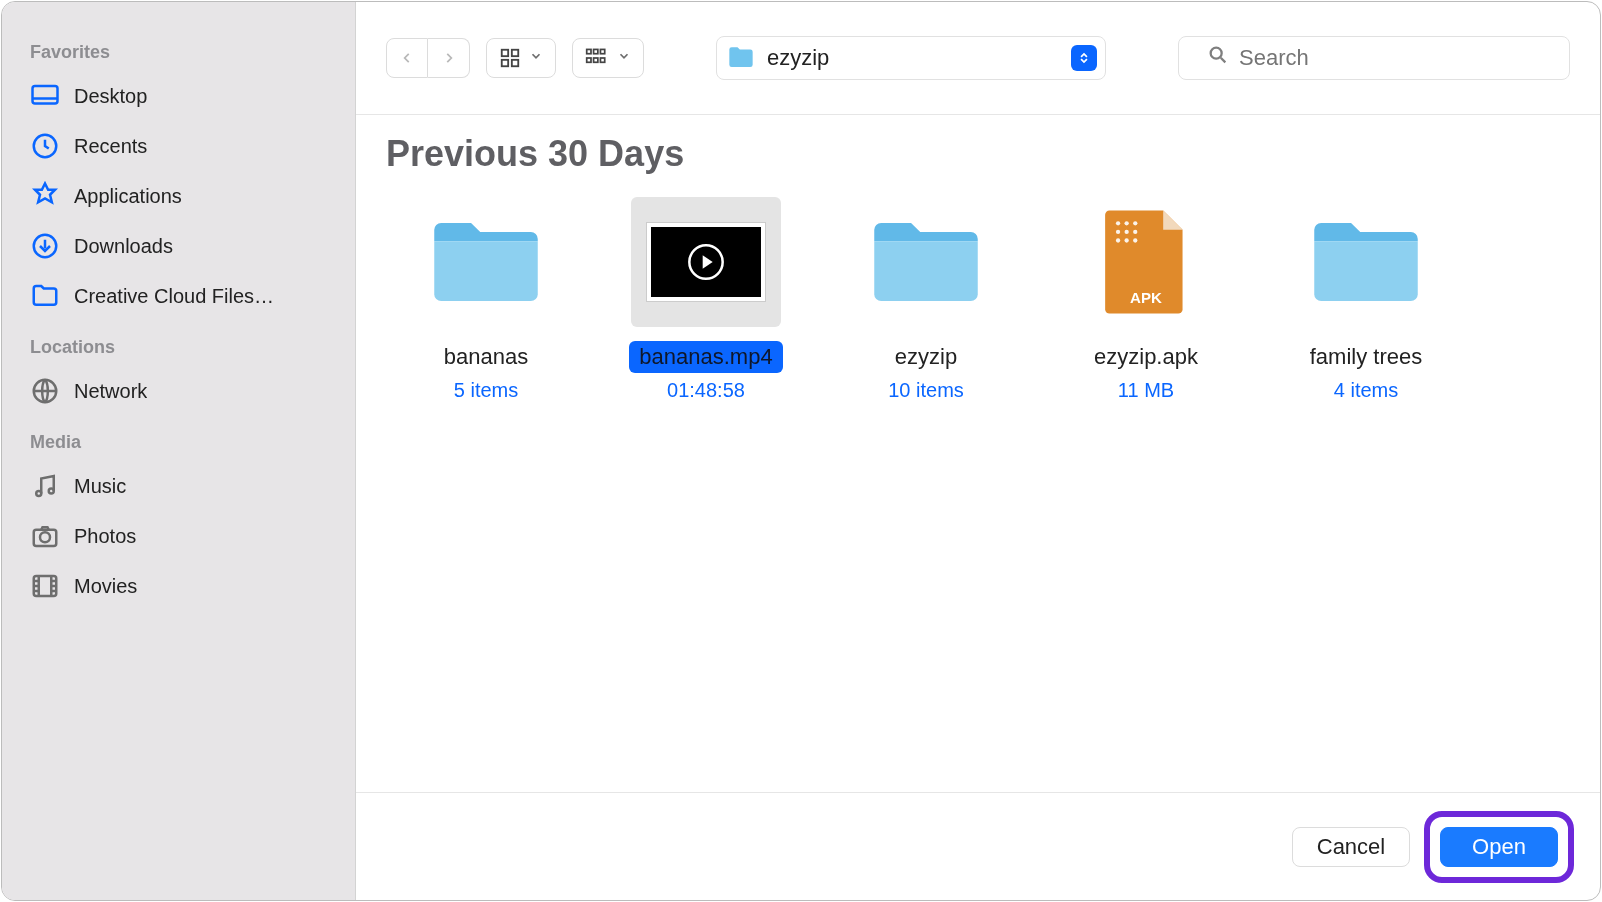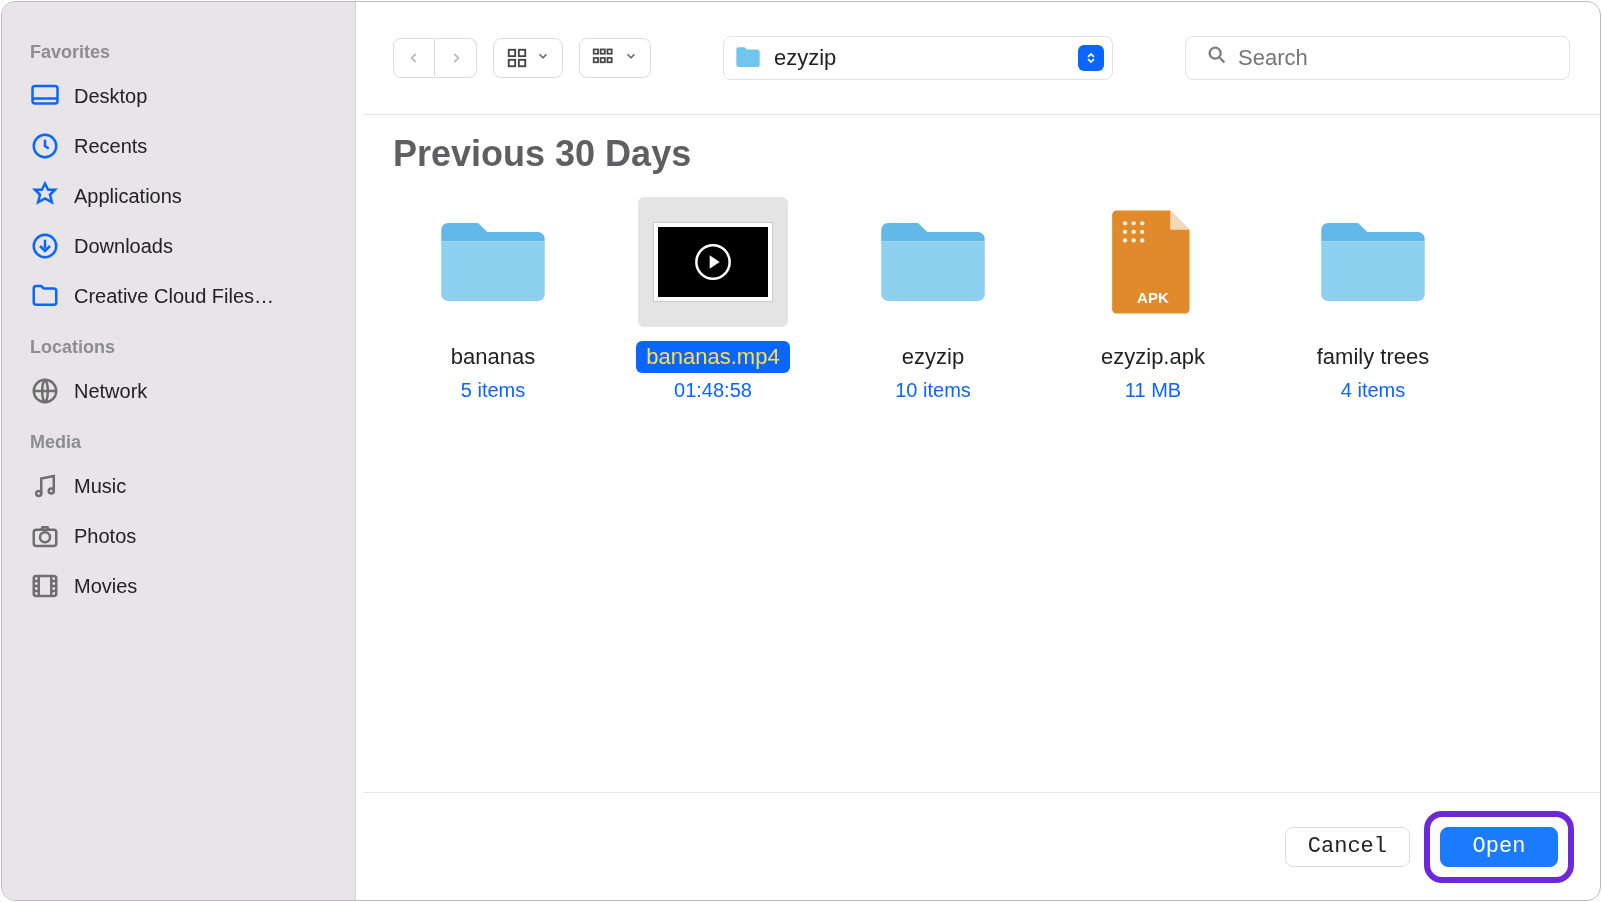--- a/index.html
+++ b/index.html
@@ -1,18 +1,18 @@
 <!DOCTYPE html>
 <html><head>
 <meta charset="utf-8">
 <style>
   * { box-sizing: border-box; margin: 0; padding: 0; }
   html, body { width: 1602px; height: 902px; font-family: -apple-system, "Helvetica Neue", Arial, sans-serif; background: #fff; }
   .window {
-    width: 1600px; height: 900px; margin: 1px; border: 1px solid #bcbcbc; border-radius: 14px; overflow: hidden; display: flex; background: #fff; gap: 7px;
+    width: 1600px; height: 900px; margin: 1px; border: 1px solid #bcbcbc; border-radius: 14px; overflow: hidden; display: flex; background: #fff;
   }
   
   .sidebar {
     width: 354px; background: #e7e5e7; border-right: 1px solid #d3d3d3; padding: 28px 20px; display: flex; flex-direction: column;
   }
   .sb-header { font-size: 18px; color: #8d8d91; font-weight: 600; margin: 16px 0 8px 8px; }
   .sb-header.first { margin-top: 12px; }
   .sb-item {
     display: flex; align-items: center; height: 50px; padding: 0 8px; border-radius: 8px; cursor: default;
     font-size: 20px; color: #222; white-space: nowrap; overflow: hidden; text-overflow: ellipsis;
@@ -38,45 +38,45 @@
   .seg .chev { color:#6e6e6e; }
   .path-popup {
     flex: 0 0 390px; height: 44px; border: 1px solid #e1e1e1; border-radius: 8px; background:#fff; display:flex; align-items:center; padding: 0 8px 0 10px; gap: 12px;
   }
   .mini-folder { width:28px; height:24px; }
   .path-label { font-size: 22px; color:#222; flex:1; }
   .updown {
     width: 26px; height: 26px; border-radius: 6px; background: #0a66ff; display:flex; align-items:center; justify-content:center;
   }
   .search-box {
-    flex: 1; height: 44px; border: 1px solid #e1e1e1; border-radius: 8px; background:#fff; display:flex; align-items:center; padding:0 20px; gap: 10px; color:#b6b6b6; font-size: 22px;
+    flex: 1; height: 44px; border: 1px solid #e1e1e1; border-radius: 8px; background:#fff; display:flex; align-items:center; padding:0 28px; gap: 10px; color:#b6b6b6; font-size: 22px;
   }
   .search-box input { border:none; outline:none; font-size:22px; flex:1; background:transparent; }
 
   .content { flex: 1; border-top: 1px solid #e6e6e6; padding: 18px 30px 0 30px; overflow: auto; }
   .section-title { font-size: 36px; font-weight: 700; color:#5f5f63; margin-bottom: 22px; }
   .grid { display:flex; gap: 20px; }
   .tile { width: 200px; display:flex; flex-direction:column; align-items:center; text-align:center;justify-content:center; }
   .tile-thumb {
     width: 150px; height: 130px; display:flex; align-items:center; justify-content:center; border-radius: 6px;
   }
   .tile.selected .tile-thumb { background:#e4e4e4; }
   .tile-name { font-size: 22px; color:#222; margin-top: 14px; padding: 3px 10px; border-radius: 6px; }
-  .tile.selected .tile-name { background:#0a66ff; color:#fde047; }
+  .tile.selected .tile-name { background:#0a66ff; color:#0f172a; }
   .tile-meta { font-size: 20px; color:#0a66ff; margin-top: 6px; }
 
   .folder-svg { width: 118px; height: 92px; }
   .video-thumb { width: 118px; height: 78px; background:#000; display:flex; align-items:center; justify-content:center; border: 4px solid #fff; box-shadow: 0 0 0 1px #ccc; }
   .apk-svg { width: 86px; height: 108px; }
 
   .footer {
     height: 108px; border-top: 1px solid #e6e6e6; display:flex; align-items:center; justify-content:flex-end; padding-right: 26px; gap: 14px;
   }
   .btn {
-    height: 40px; min-width: 118px; padding: 0 22px; border-radius: 8px; border: 1px solid #dcdcdc; background:#fff; font-size: 22px; color:#222; display:flex; align-items:center; justify-content:center;font-family:Liberation Mono, monospace;
+    height: 40px; min-width: 118px; padding: 0 22px; border-radius: 8px; border: 1px solid #dcdcdc; background:#fff; font-size: 22px; color:#222; display:flex; align-items:center; justify-content:center;
   }
   .btn.primary { background:#1a7bff; color:#fff; border-color:#1a7bff; }
   .highlight-ring {
     border: 6px solid #6d28d9; border-radius: 18px; padding: 10px 10px; display:flex;
   }
 </style>
 </head>
 <body>
 
 <div class="window">

